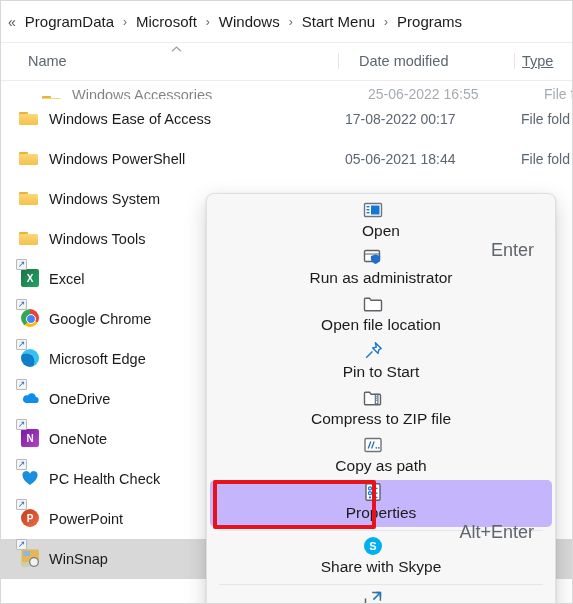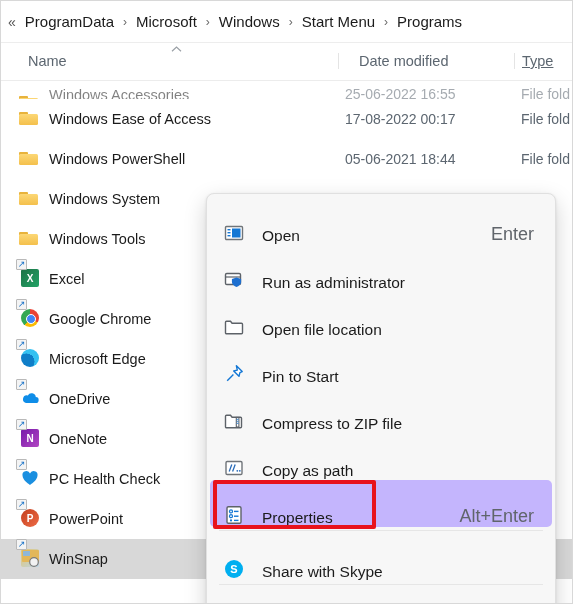--- a/index.html
+++ b/index.html
@@ -74,21 +74,21 @@
     overflow: hidden;
     background: #fff;
   }
   .row {
     position: relative;
     height: 40px;
     display: flex;
     align-items: center;
   }
   .row.selected { background: #d8d8d8; }
-  .row.clipped { height: 18px; overflow: hidden; align-items: flex-end; }
+  .row.clipped { height: 18px; overflow: hidden; align-items: flex-end; margin-left: 23px; }
   .row.clipped .r-name, .row.clipped .r-date, .row.clipped .r-type { opacity: .55; }
   .r-icon {
     position: absolute; left: 17px; top: 50%;
     transform: translateY(-50%);
     width: 22px; height: 22px;
   }
   .row.clipped .r-icon { top: 11px; transform: none; }
   .r-name {
     position: absolute; left: 48px;
     font-size: 14.5px; color: #1b1b1b;
@@ -169,25 +169,26 @@
     border: 1px solid #e0e0e0;
     border-radius: 8px;
     box-shadow: 0 8px 22px rgba(0,0,0,.18), 0 1px 3px rgba(0,0,0,.10);
     padding: 4px 0 4px 0;
     overflow: hidden;
   }
   .ctx-item {
     position: relative;
     height: 47px;
     display: flex;
-    align-items: flex-end;
+    align-items: center;
     padding: 0 12px 0 12px;
     margin: 0 3px;
     border-radius: 5px;
     cursor: default;
+    flex-direction: column;
   }
   .ctx-item.active { background: #c4b5fd; }
   .ctx-ico {
     width: 24px; height: 24px;
     margin-right: 16px;
     display: flex; align-items: center; justify-content: center;
     flex: 0 0 24px;
   }
   .ctx-label {
     font-size: 15.5px;

